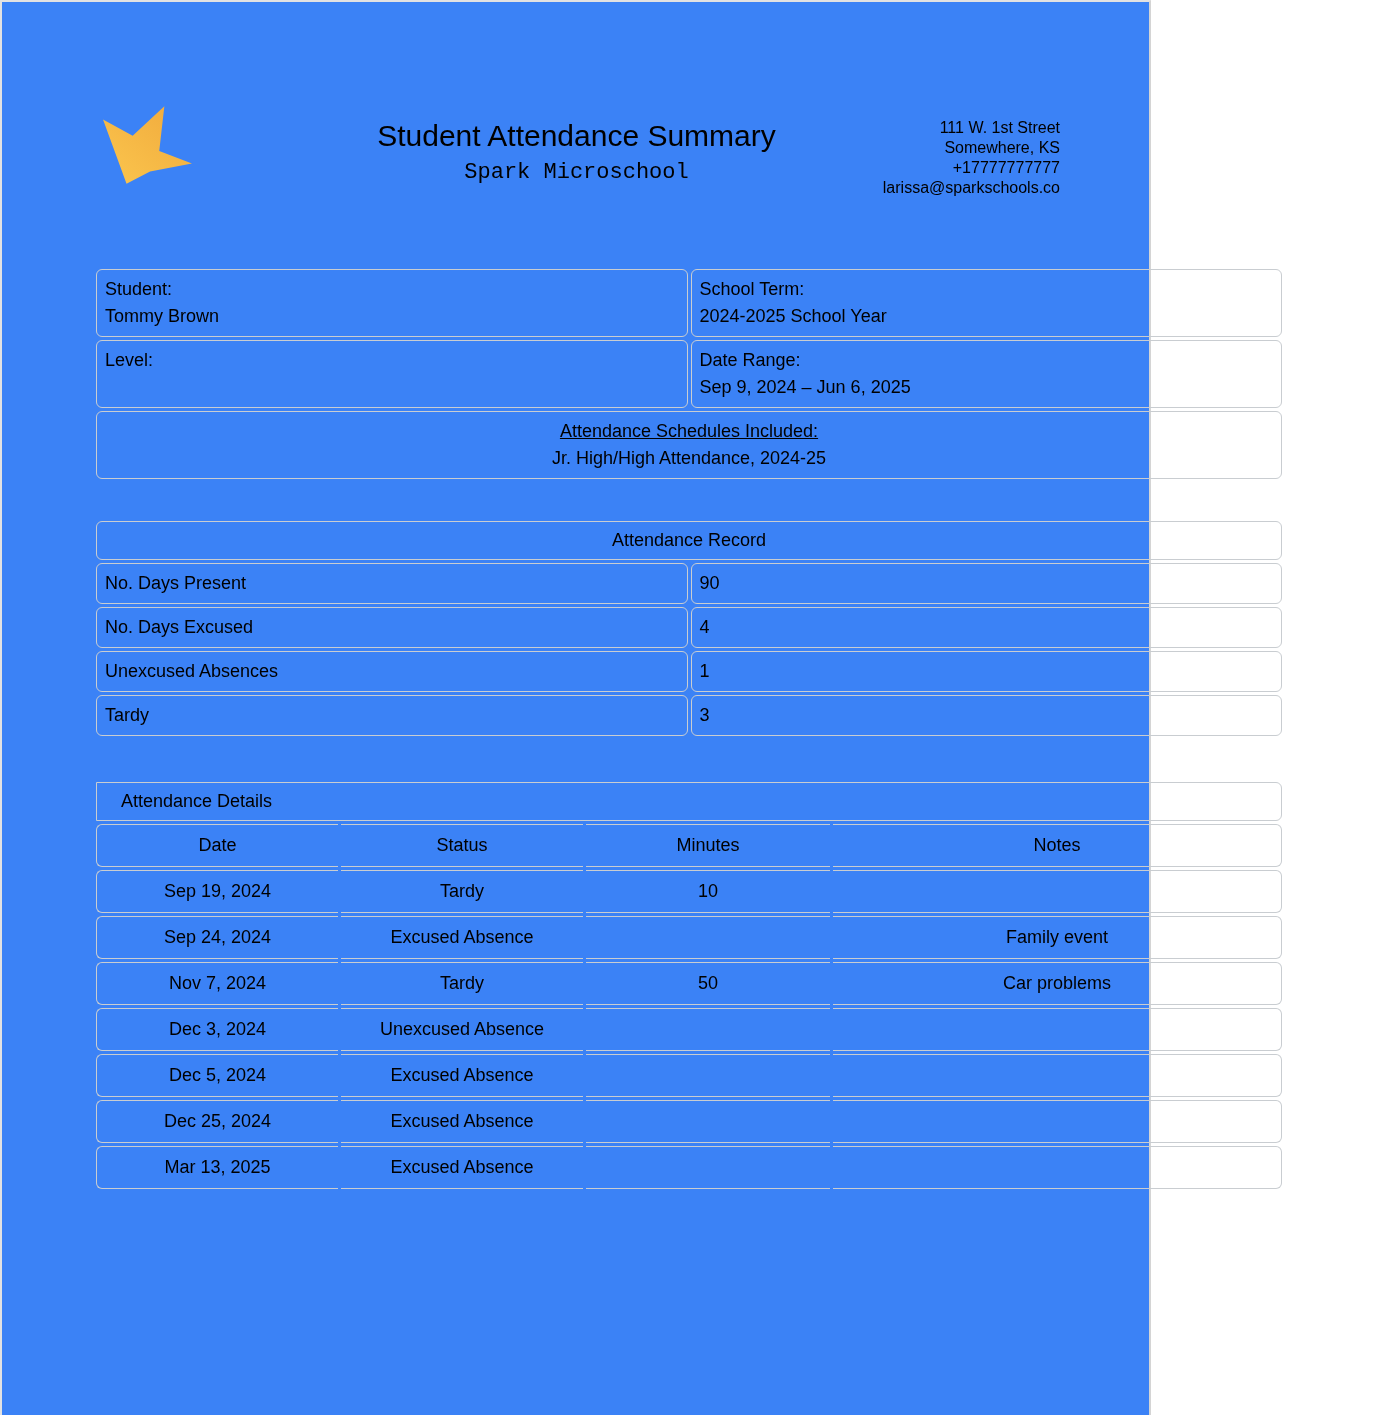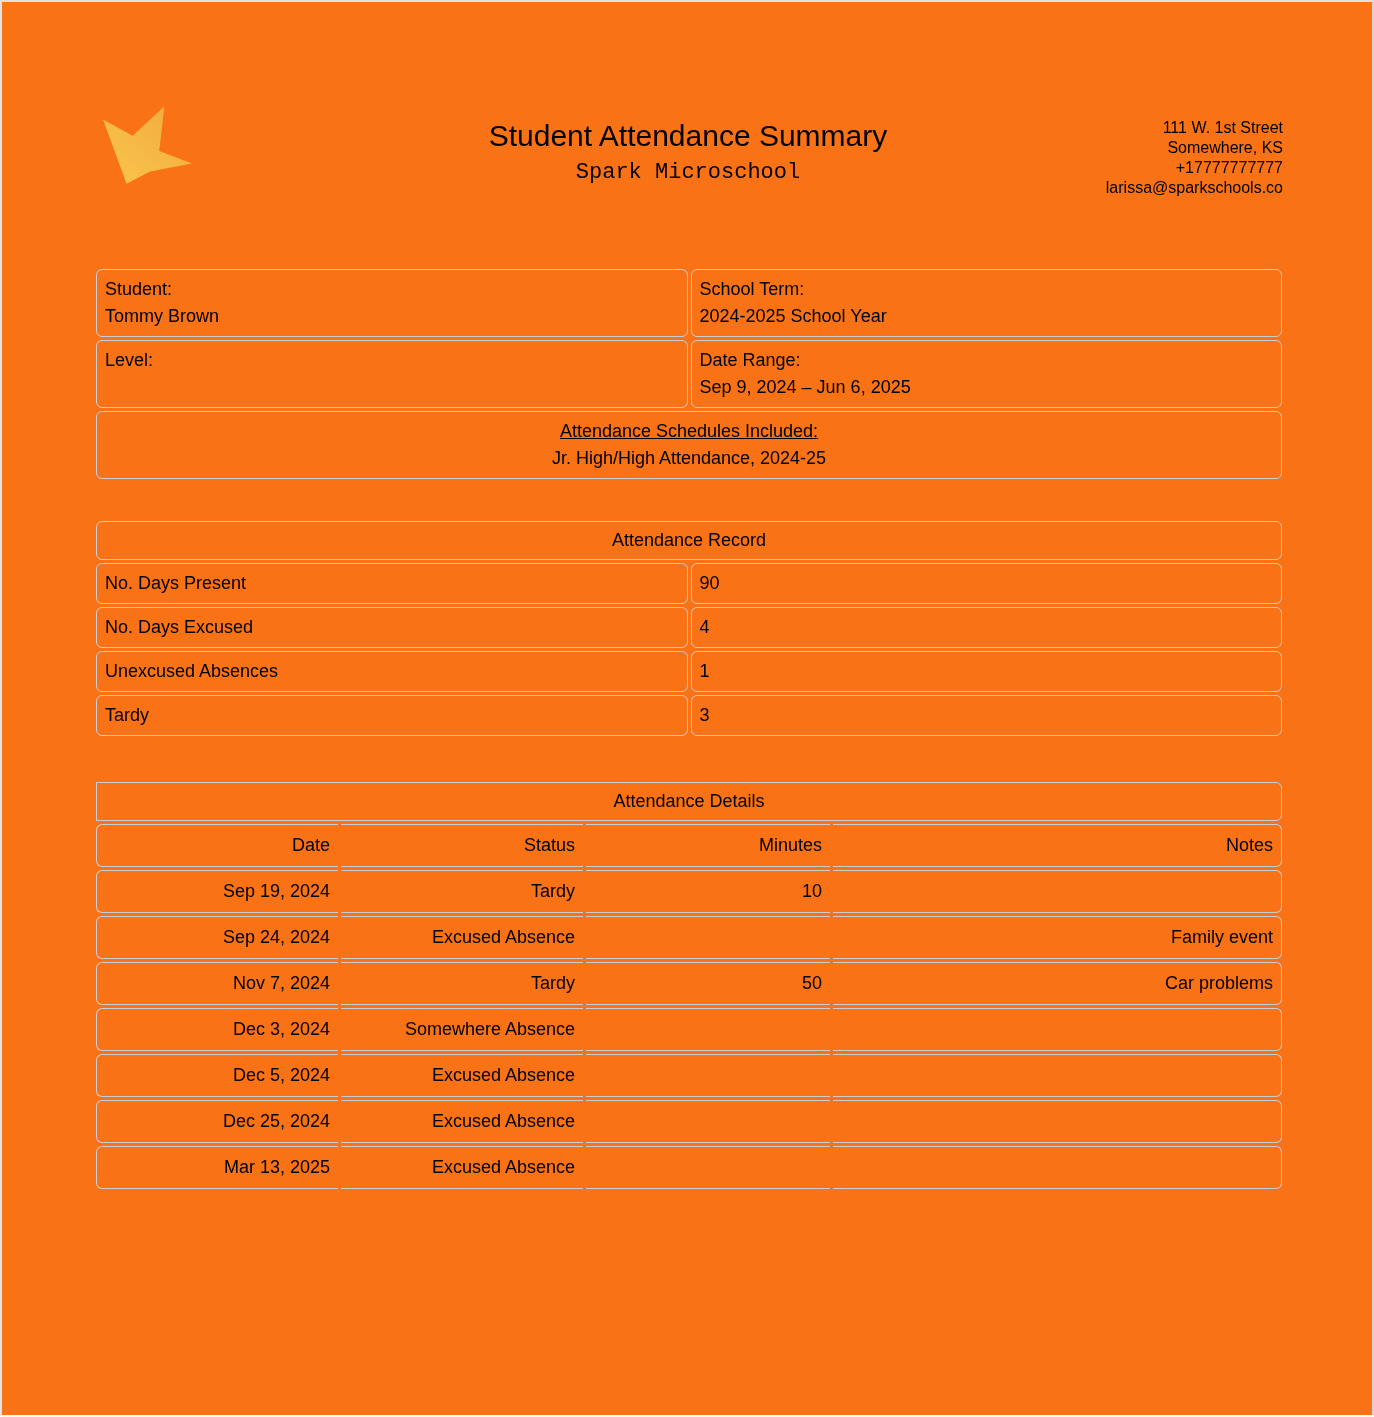--- a/index.html
+++ b/index.html
@@ -3,26 +3,26 @@
 <meta charset="utf-8">
 <style>
   * { box-sizing: border-box; }
   html, body { margin: 0; padding: 0; background: #fff; }
   body {
     font-family: "Liberation Sans", sans-serif;
     color: #000;
     width: 1374px;
   }
   .page {
-    width: 1374px;
+    width: 1151px;
     min-height: 1415px;
     border-top: 2px solid #e2e2e2;
     border-left: 2px solid #e2e2e2;
     border-right: 2px solid #d4d4d4;
-    background: #f97316;
+    background: #3b82f6;
     padding-bottom: 40px;
   }
 
   
   .report-header {
     display: flex;
     align-items: flex-start;
     padding: 104px 89px 0 91px;
   }
   .logo-wrap { width: 252px; flex: 0 0 auto; }
@@ -81,38 +81,38 @@
   .record-table .table-title-cell { text-align: center; padding: 5px 8px; height: 37px; }
   .record-table td { height: 41px; padding: 6px 8px; vertical-align: middle; }
 
   
   .details-table { margin-top: 40px; }
   .details-table td, .details-table th {
     border-top: 1px solid #c9cdd1;
     border-bottom: 1px solid #c9cdd1;
     padding: 7px 8px;
     line-height: 27px;
-    text-align: right;
+    text-align: center;
     vertical-align: middle;
     height: 43px;
     overflow: hidden;
   }
   .details-table td:first-child, .details-table th:first-child {
     border-left: 1px solid #c9cdd1;
     border-radius: 6px 0 0 6px;
   }
   .details-table td:last-child, .details-table th:last-child {
     border-right: 1px solid #c9cdd1;
     border-radius: 0 6px 6px 0;
   }
   .details-table .table-title-cell {
     border: 1px solid #c9cdd1;
     border-radius: 6px;
-    text-align: center;
-    padding: 5px 0;
+    text-align: left;
+    padding: 5px 24px;
     height: 37px;
   }
 </style>
 </head>
 <body>
 
 <div class="page">
 
   <header class="report-header">
     <div class="logo-wrap">
@@ -242,21 +242,21 @@
 
         <tr>
           <td>Nov 7, 2024</td>
           <td>Tardy</td>
           <td>50</td>
           <td>Car problems</td>
         </tr>
 
         <tr>
           <td>Dec 3, 2024</td>
-          <td>Somewhere Absence</td>
+          <td>Unexcused Absence</td>
           <td></td>
           <td></td>
         </tr>
 
         <tr>
           <td>Dec 5, 2024</td>
           <td>Excused Absence</td>
           <td></td>
           <td></td>
         </tr>

